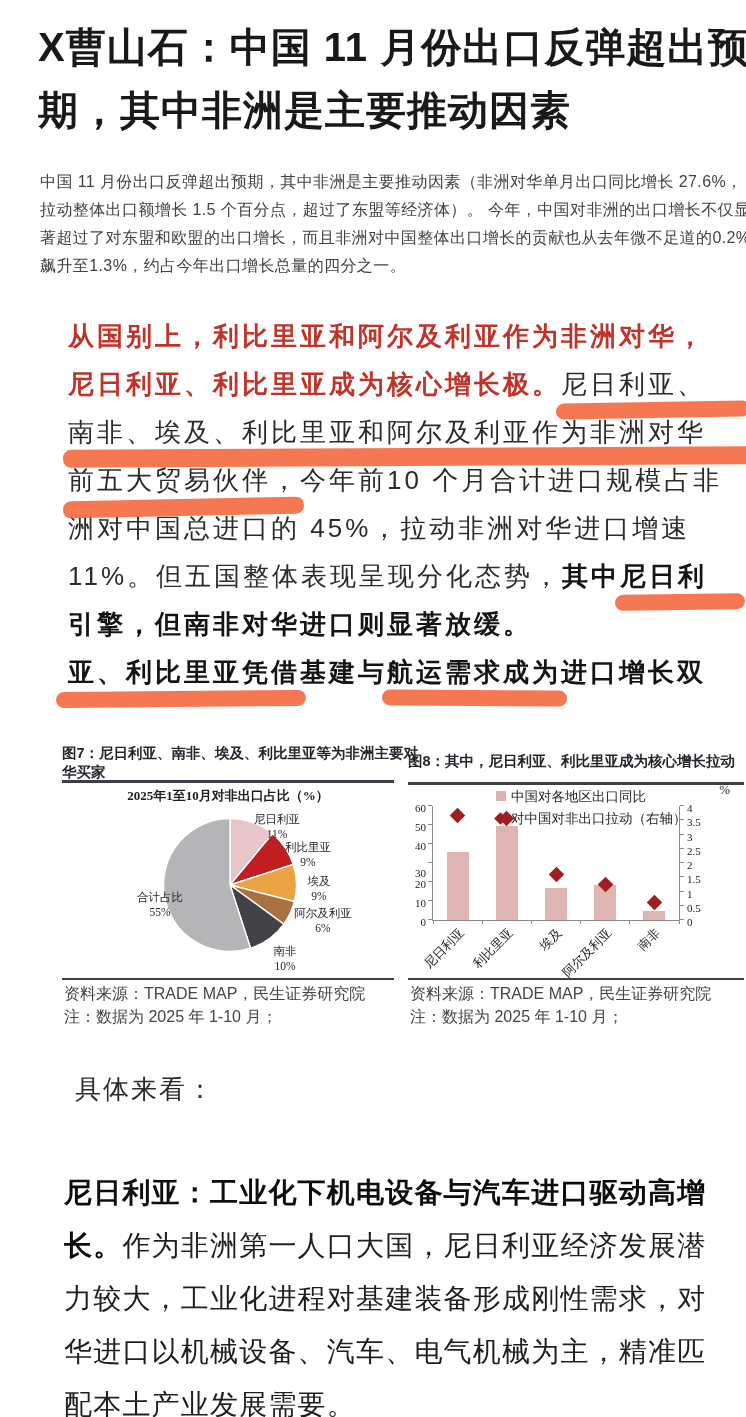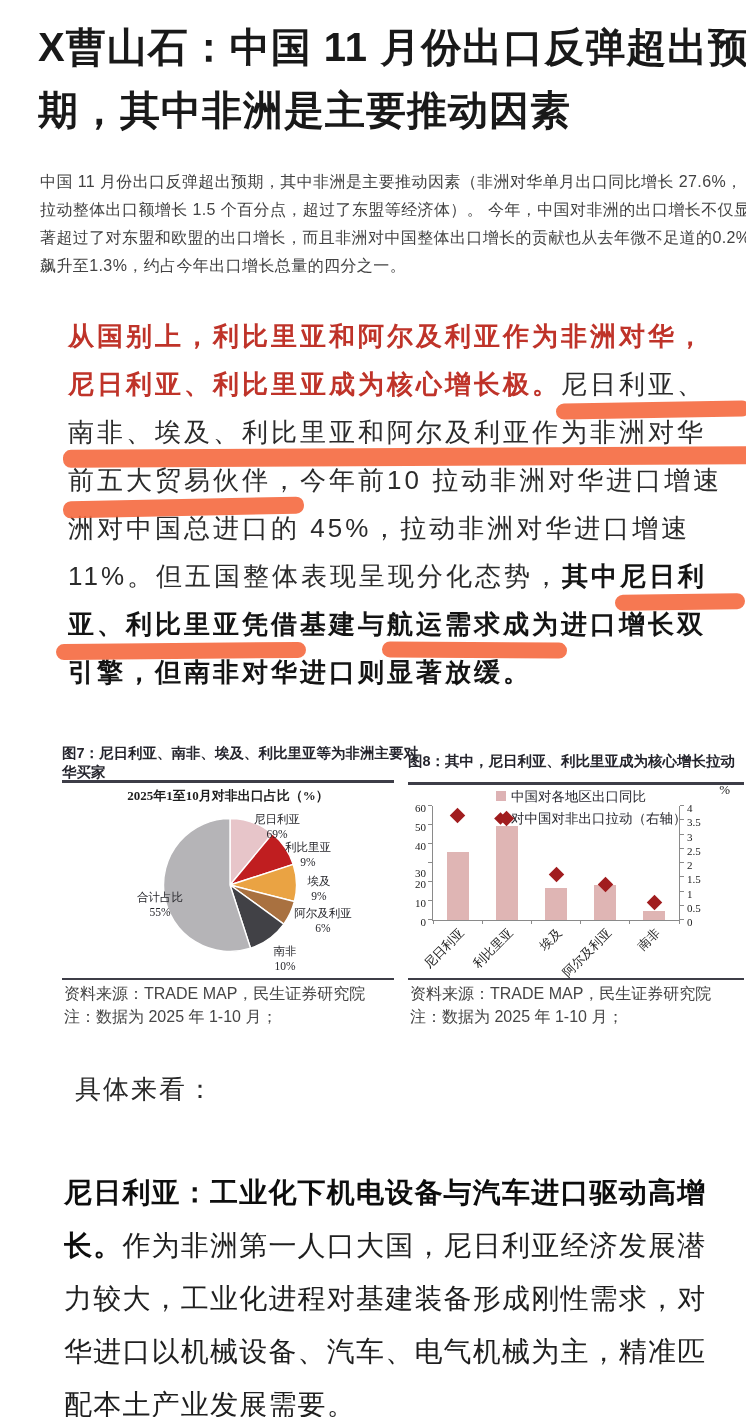--- a/index.html
+++ b/index.html
@@ -93,33 +93,33 @@
     <div class="qline">
       <span class="red">从国别上，利比里亚和阿尔及利亚作为非洲对华，</span>
     </div>
     <div class="qline">
       <span class="red">尼日利亚、利比里亚成为核心增长极。</span><span class="hl hl-1">尼日利亚、</span>
     </div>
     <div class="qline">
       <span class="hl hl-2">南非、埃及、利比里亚和阿尔及利亚作为非洲对华</span>
     </div>
     <div class="qline">
-      <span class="hl hl-3">前五大贸易伙伴，</span><span>今年前10 拉动非洲对华进口增速</span>
+      <span class="hl hl-3">前五大贸易伙伴，</span><span>今年前10 个月合计进口规模占非</span>
     </div>
     <div class="qline">
       <span>洲对中国总进口的 45%，拉动非洲对华进口增速</span>
     </div>
     <div class="qline">
       <span>11%。但五国整体表现呈现分化态势，</span><span class="qb">其中</span><span class="qb hl hl-4">尼日利</span>
     </div>
     <div class="qline">
+      <span class="qb">引擎，但南非对华进口则显著放缓。</span>
+    </div>
+    <div class="qline">
       <span class="qb hl hl-5">亚、利比里亚凭借</span><span class="qb">基建与</span><span class="qb hl hl-6">航运需求成为</span><span class="qb">进口增长双</span>
-    </div>
-    <div class="qline">
-      <span class="qb">引擎，但南非对华进口则显著放缓。</span>
     </div>
   </div>
 
   <div class="panel panel7">
     <div class="abs fig-heading">
       <div class="fline">图7：尼日利亚、南非、埃及、利比里亚等为非洲主要对</div>
       <div class="fline">华买家</div>
     </div>
     <div class="abs rule" style="top:38px;"></div>
     <div class="abs pie-title">2025年1至10月对非出口占比（%）</div>
@@ -127,21 +127,21 @@
       <svg class="pie-svg" width="136" height="136" viewBox="0 0 136 136">
           <path d="M68 68L68.00 1.50A66.5 66.5 0 0 1 110.39 16.76Z" fill="#e7c5c9" stroke="#ffffff" stroke-width="1.4"></path>
           <path d="M68 68L110.39 16.76A66.5 66.5 0 0 1 131.25 47.45Z" fill="#c01e20" stroke="#ffffff" stroke-width="1.4"></path>
           <path d="M68 68L131.25 47.45A66.5 66.5 0 0 1 132.41 84.54Z" fill="#eaa343" stroke="#ffffff" stroke-width="1.4"></path>
           <path d="M68 68L132.41 84.54A66.5 66.5 0 0 1 121.80 107.09Z" fill="#a97140" stroke="#ffffff" stroke-width="1.4"></path>
           <path d="M68 68L121.80 107.09A66.5 66.5 0 0 1 88.55 131.25Z" fill="#414146" stroke="#ffffff" stroke-width="1.4"></path>
           <path d="M68 68L88.55 131.25A66.5 66.5 0 1 1 68.00 1.50Z" fill="#b5b4b7" stroke="#ffffff" stroke-width="1.4"></path>
         </svg>
       <div class="plabel" style="left:175px;top:0;">
         <div>尼日利亚</div>
-          <div>69%</div>
+          <div>11%</div>
       </div>
       <div class="plabel" style="left:206px;top:28px;">
         <div>利比里亚</div>
           <div>9%</div>
       </div>
       <div class="plabel" style="left:217px;top:62px;">
         <div>埃及</div>
           <div>9%</div>
       </div>
       <div class="plabel" style="left:221px;top:94px;">

